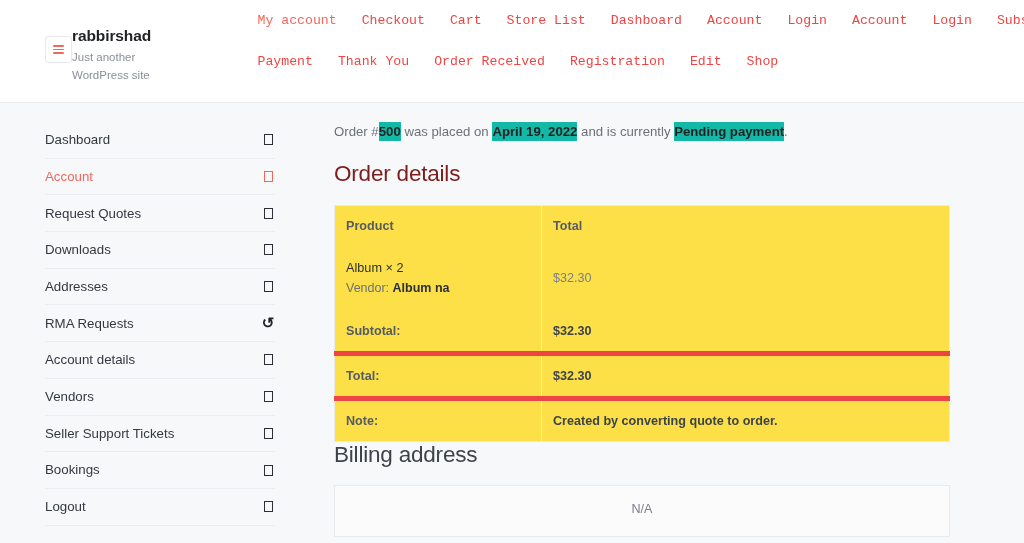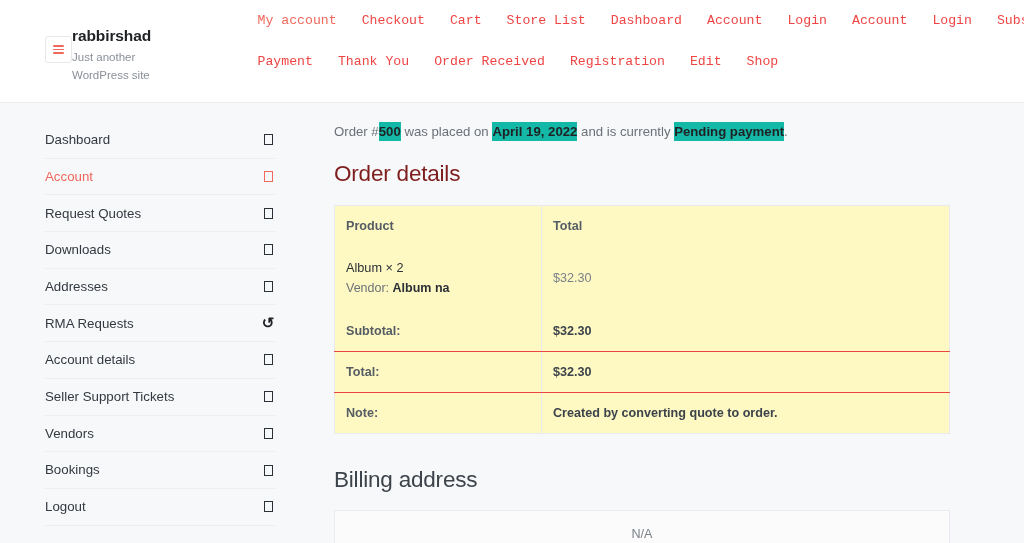--- a/index.html
+++ b/index.html
@@ -180,29 +180,29 @@
     color: #7f1d1d;
     margin-top: 19px;
     margin-bottom: 18px;
     letter-spacing: -0.2px;
   }
 
   table.order-table {
     width: 100%;
     border-collapse: collapse;
     border: 1px solid #e8eaed;
-    background: #fef9c3;
+    background: #fde047;
     table-layout: fixed;
   }
   table.order-table th,
   table.order-table td {
     text-align: left;
     padding: 12px 11px;
     font-size: 12.6px;
-    border-bottom: 1px solid #ef4444;
+    border-bottom: 5px solid #ef4444;
     vertical-align: middle;
   }
   table.order-table th {
     font-weight: bold;
     color: #555c63;
     padding-top: 13px;
     padding-bottom: 13px;
   }
   table.order-table td:first-child,
   table.order-table th:first-child {
@@ -218,21 +218,20 @@
   .prod-vendor b { color: #2b3036; font-weight: bold; }
   .amount-muted { color: #7a8087; font-size: 12.6px; }
   .amount-strong { color: #3c434a; font-weight: bold; font-size: 12.6px; }
   .row-label { color: #555c63; font-weight: bold; }
   .note-text { color: #3c434a; font-weight: bold; }
 
   h2.billing-title {
     font-size: 22.5px;
     font-weight: normal;
     color: #3c434a;
-    margin-top: 33px;
     margin-bottom: 17px;
     letter-spacing: -0.2px;
   }
 
   .billing-box {
     border: 1px solid #e8eaed;
     background: #fbfbfc;
     padding: 13px 14px 15px 14px;
     min-height: 52px;
   }
@@ -324,27 +323,27 @@
           <span class="icon-undo">↺</span>
         </span>
       </a>
       <a class="side-item">
         <span class="side-label">Account details</span>
         <span class="side-icon">
           <span class="tofu"></span>
         </span>
       </a>
       <a class="side-item">
+        <span class="side-label">Vendors</span>
+        <span class="side-icon">
+          <span class="tofu"></span>
+        </span>
+      </a>
+      <a class="side-item">
         <span class="side-label">Seller Support Tickets</span>
-        <span class="side-icon">
-          <span class="tofu"></span>
-        </span>
-      </a>
-      <a class="side-item">
-        <span class="side-label">Vendors</span>
         <span class="side-icon">
           <span class="tofu"></span>
         </span>
       </a>
       <a class="side-item">
         <span class="side-label">Bookings</span>
         <span class="side-icon">
           <span class="tofu"></span>
         </span>
       </a>

